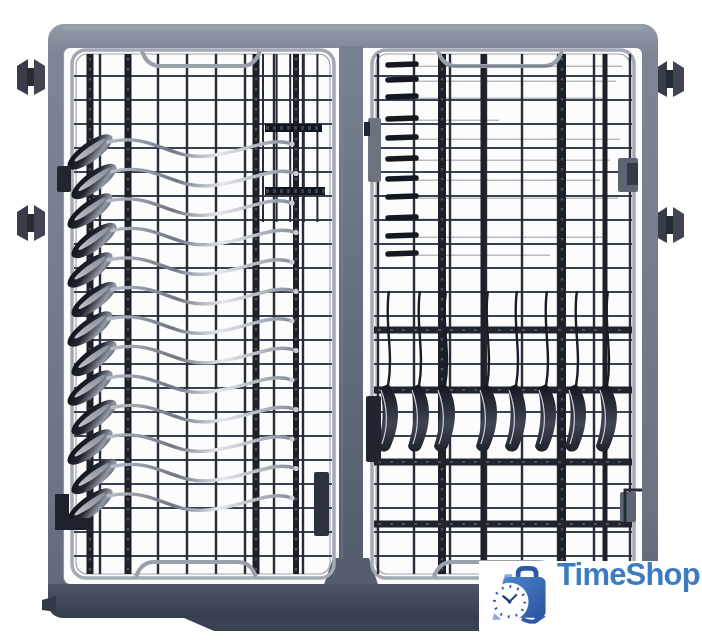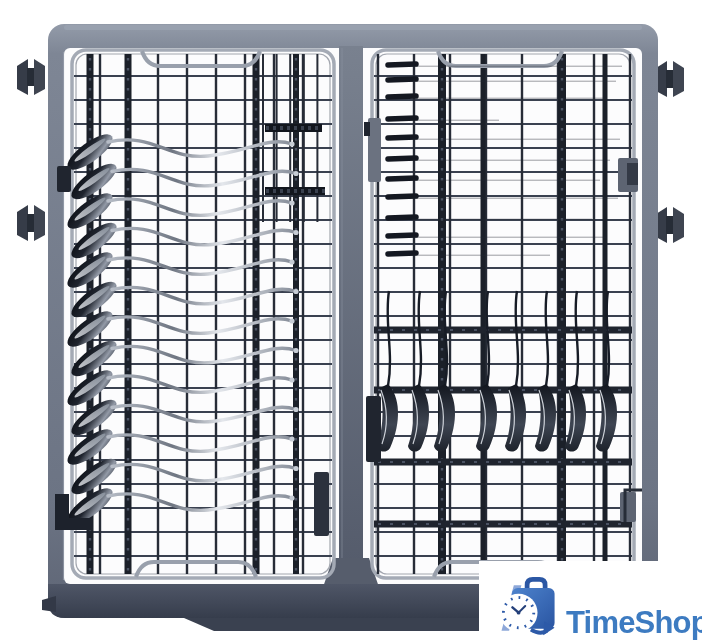--- a/index.html
+++ b/index.html
@@ -3,22 +3,22 @@
 <meta charset="utf-8">
 <style>
   html,body{margin:0;padding:0;background:#fff;}
   .stage{
     position:relative;width:702px;height:640px;background:#ffffff;
     overflow:hidden;font-family:"Liberation Sans",sans-serif;
   }
   .rack-svg{position:absolute;left:0;top:0;}
   .watermark{
     position:absolute;left:479px;top:561px;width:223px;height:79px;
-    background:#ffffff;display:flex;align-items:flex-end;gap:1px;
-    padding-left:14px;box-sizing:border-box;
+    background:#ffffff;display:flex;align-items:flex-start;gap:1px;
+    padding-left:5px;box-sizing:border-box;
   }
   .logo-mark{flex:0 0 auto;display:block;}
   .logo-text{
     font-family:"Liberation Sans",sans-serif;font-weight:bold;
     font-size:31px;letter-spacing:-0.8px;color:var(--brand,#3d7bc1);
     line-height:1;transform:translateY(-2px);
   }
 </style>
 </head>
 <body>

